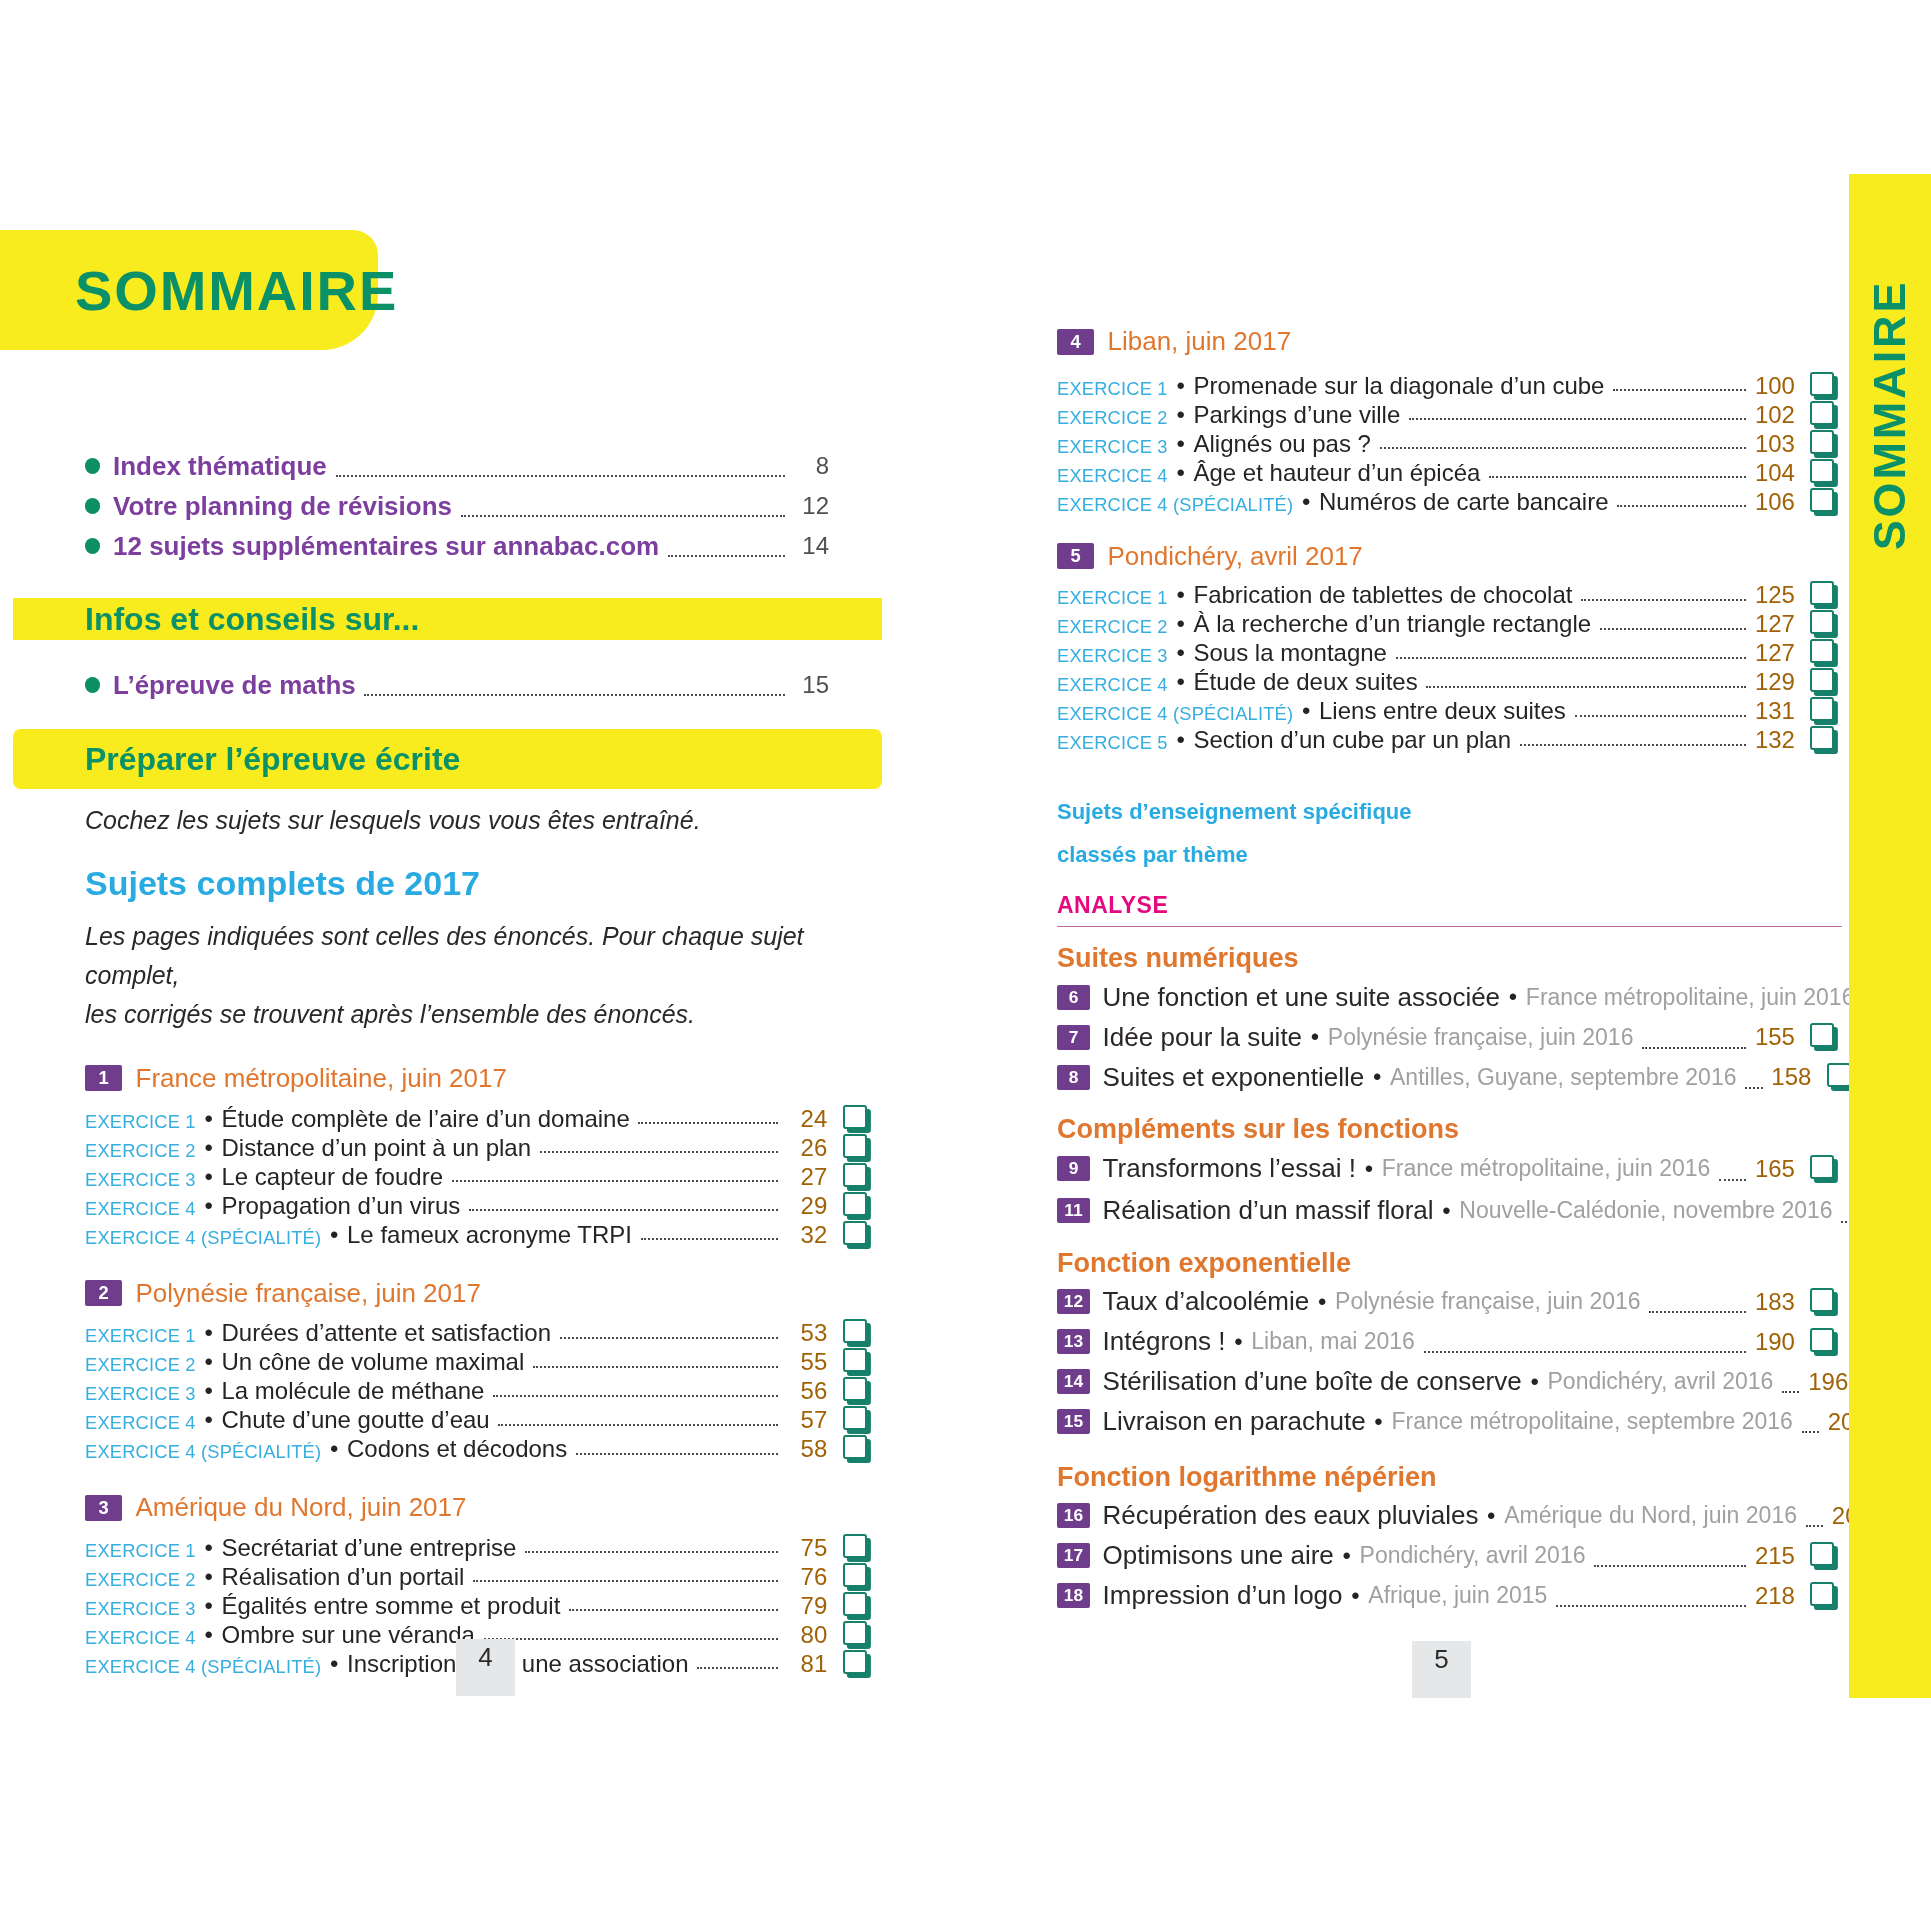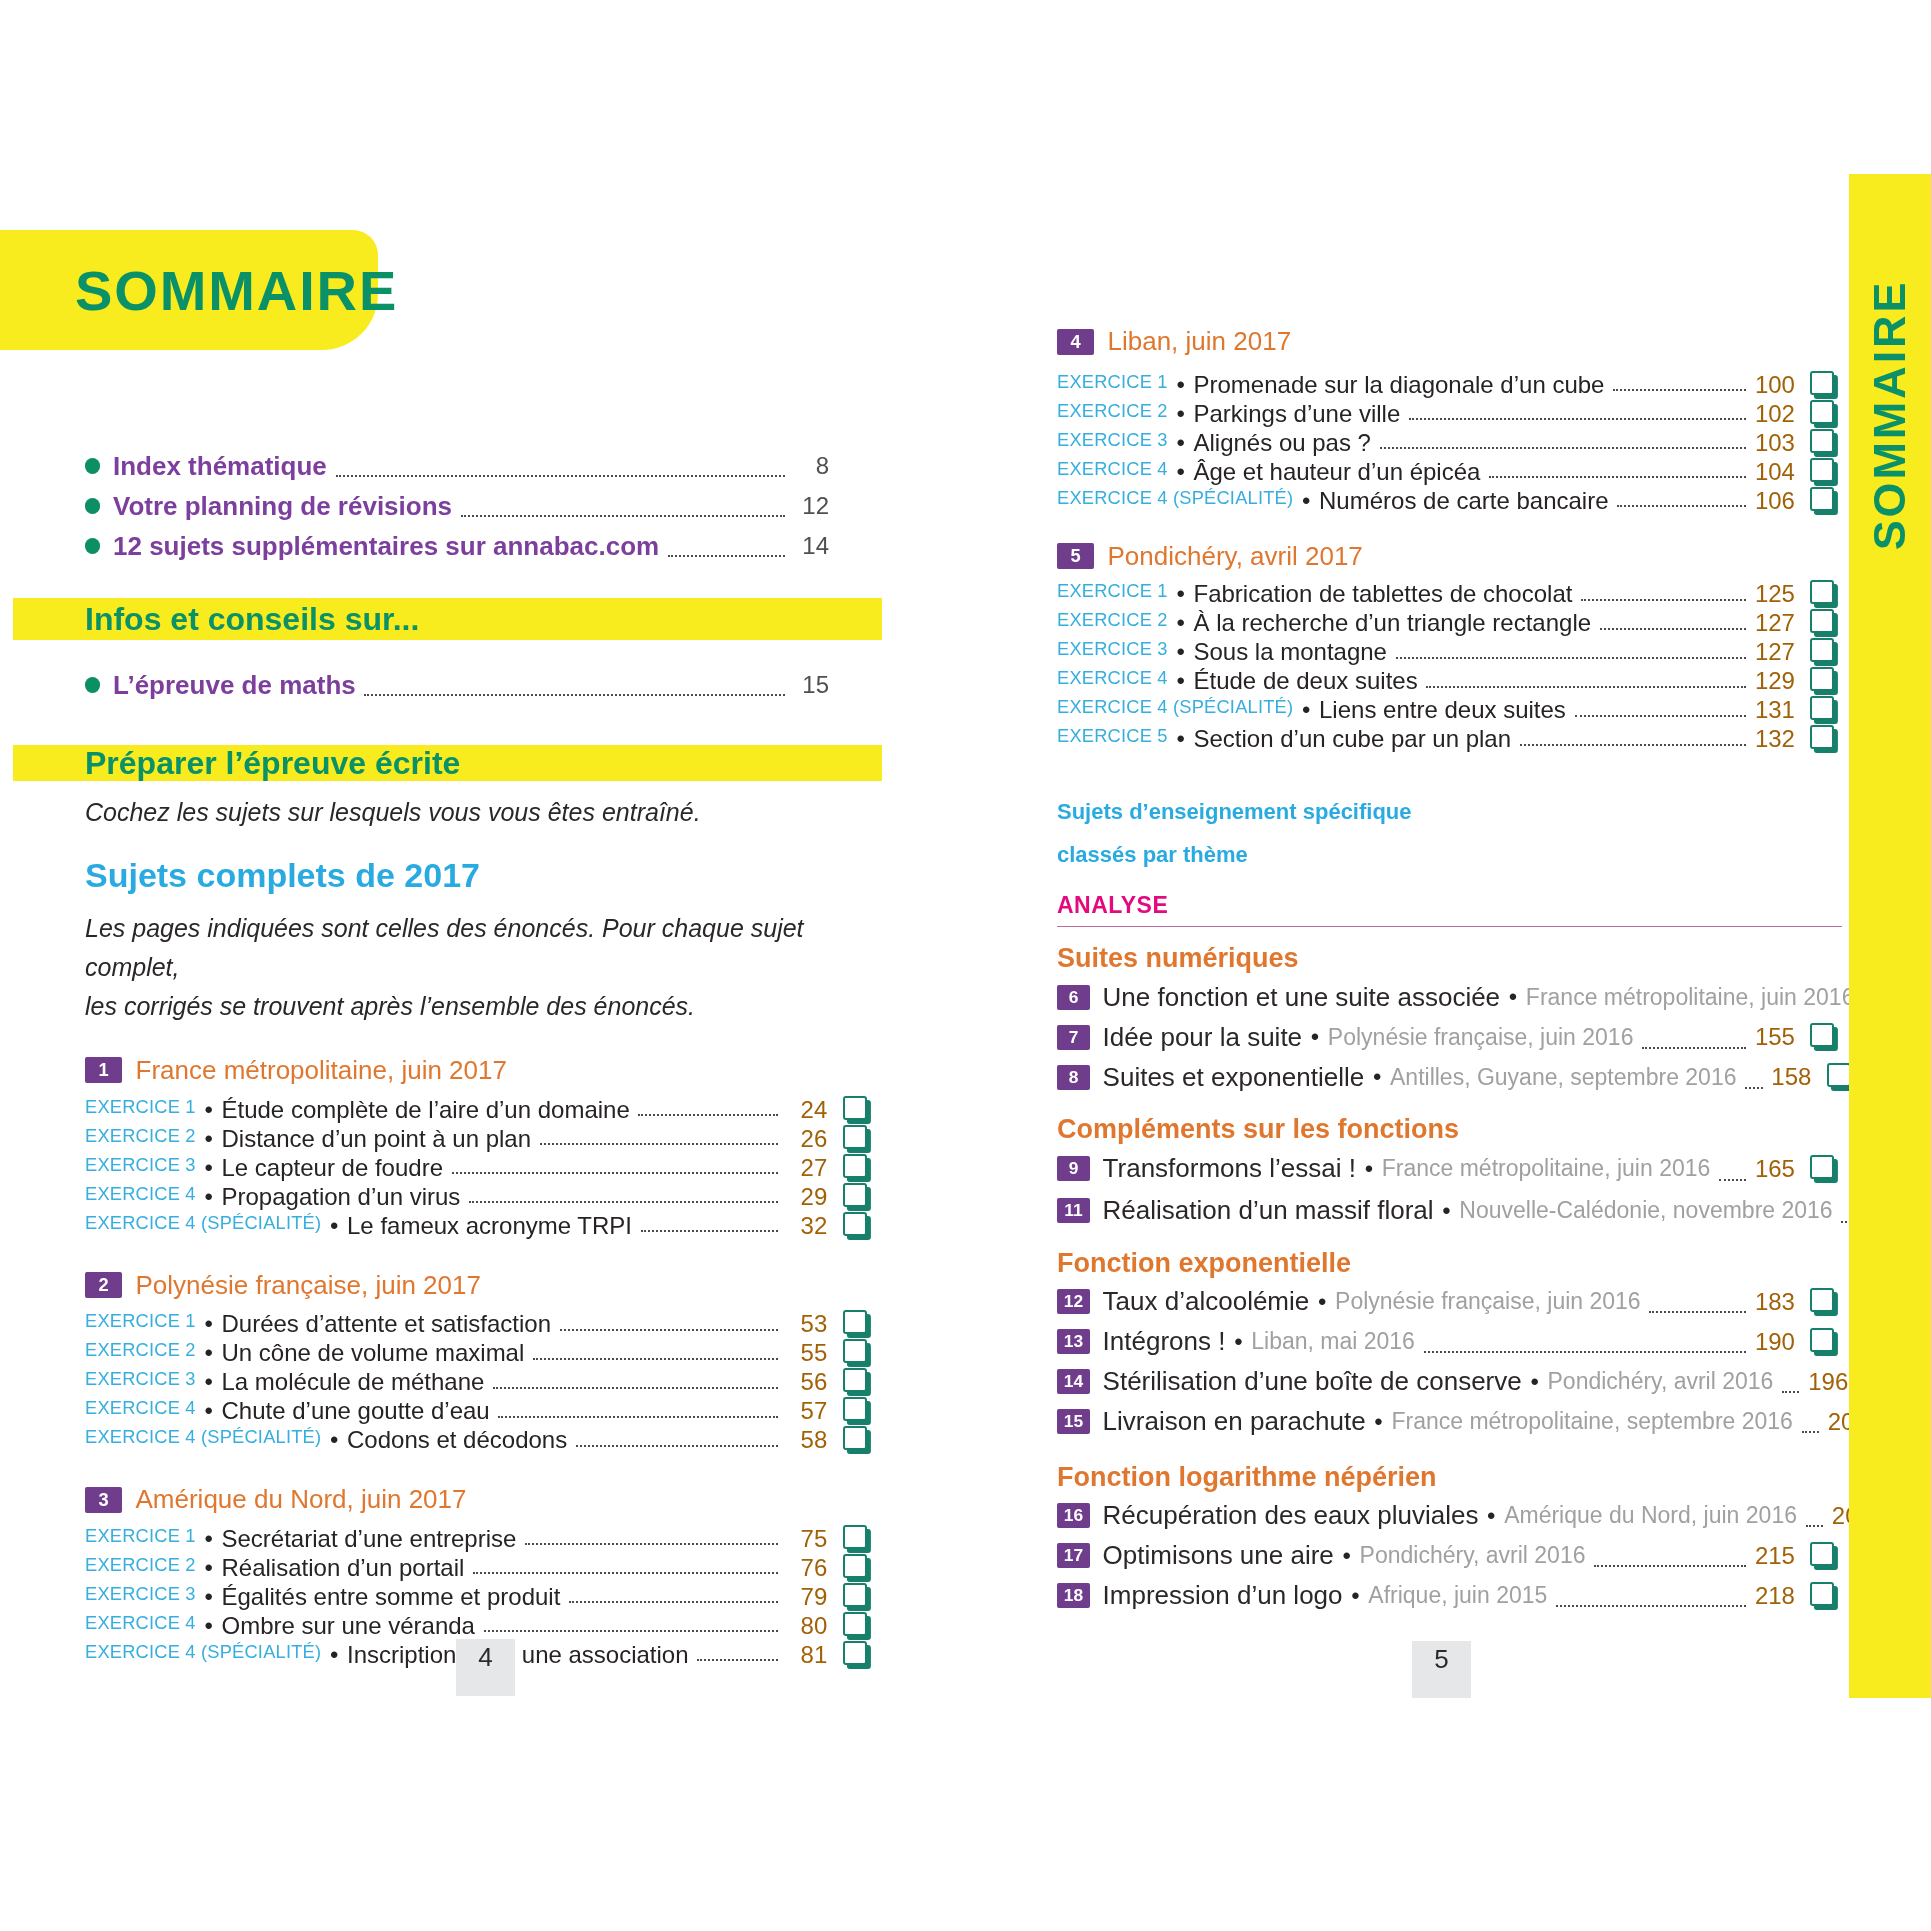--- a/index.html
+++ b/index.html
@@ -30,37 +30,37 @@
   }
   .fm-dot{width:15.4px;height:15.4px;border-radius:50%;background:#0d8f66;flex:none;margin-right:12.6px;}
   .fm-label{font-size:26px;font-weight:bold;color:#7c3f9d;white-space:nowrap;}
   .fm-page{font-size:24px;color:#4e4f51;min-width:39px;text-align:right;}
   
   .band{
     background:#f8ec1f;width:869px;height:42px;box-sizing:border-box;
     display:flex;align-items:center;padding-left:72px;margin-top:32px;
   }
   .band span{font-size:32px;font-weight:bold;color:#0b9168;}
-  .band.band2{margin-top:40px;height:36px;}
+  .band.band2{margin-top:24px;height:60px;border-radius:8px;}
   
   .note{margin:15.4px 0 0 72px;font-size:25px;font-style:italic;color:#2b2727;line-height:33px;}
   .blue-head{margin:27px 0 0 72px;font-size:34px;font-weight:bold;color:#29abe2;}
   .note-block{margin:13.5px 0 0 72px;}
   .note-block p{margin:0;font-size:25px;font-style:italic;color:#2b2727;line-height:39px;}
   
   .section{margin-top:29px;}
   .sec-head{display:flex;align-items:center;margin:0 0 9.7px 72px;}
   .right-col .sec-head{margin-left:0;}
   .badge{
     min-width:37px;height:26px;background:#6f3d8c;color:#fff;border-radius:1.9px;
     font-size:18.3px;font-weight:bold;display:flex;align-items:center;justify-content:center;
     margin-right:13.5px;flex:none;
   }
   .sec-title{font-size:26px;font-weight:normal;color:#e0772f;white-space:nowrap;}
-  .ex-row{display:flex;align-items:flex-start;height:29px;margin:0 7.7px 0 72px;}
+  .ex-row{display:flex;align-items:flex-end;height:29px;margin:0 7.7px 0 72px;}
   .right-col .ex-row{margin:0 0 0 0;}
   .ex-label{font-size:18.3px;color:#36aede;white-space:nowrap;letter-spacing:0.2px;flex:none;}
   .bul{flex:none;}
   .bul::before{content:"\2022";font-size:24px;color:#272324;margin:0 8.7px;}
   .ex-title{font-size:24px;color:#272324;white-space:nowrap;}
   .lead{
     flex:1 1 auto;min-width:17.4px;border-bottom:2.9px dotted #4b4b4d;
     align-self:flex-end;margin:0 4.8px 8.7px 8.7px;
   }
   .pg{font-size:24px;color:#a16207;min-width:44px;text-align:right;flex:none;}

